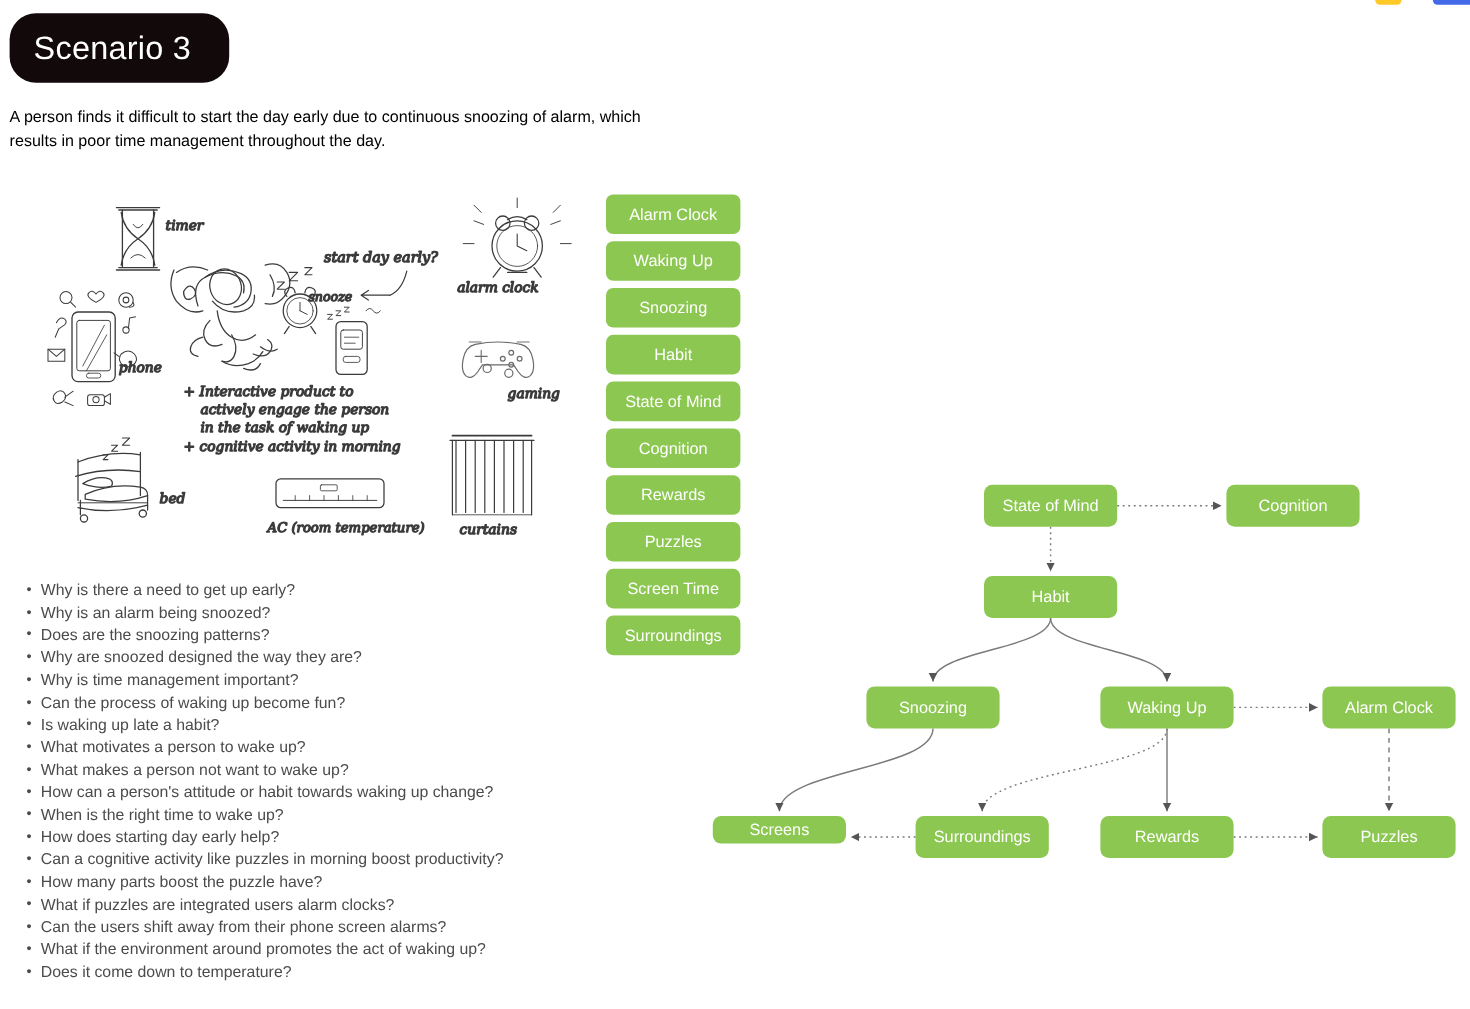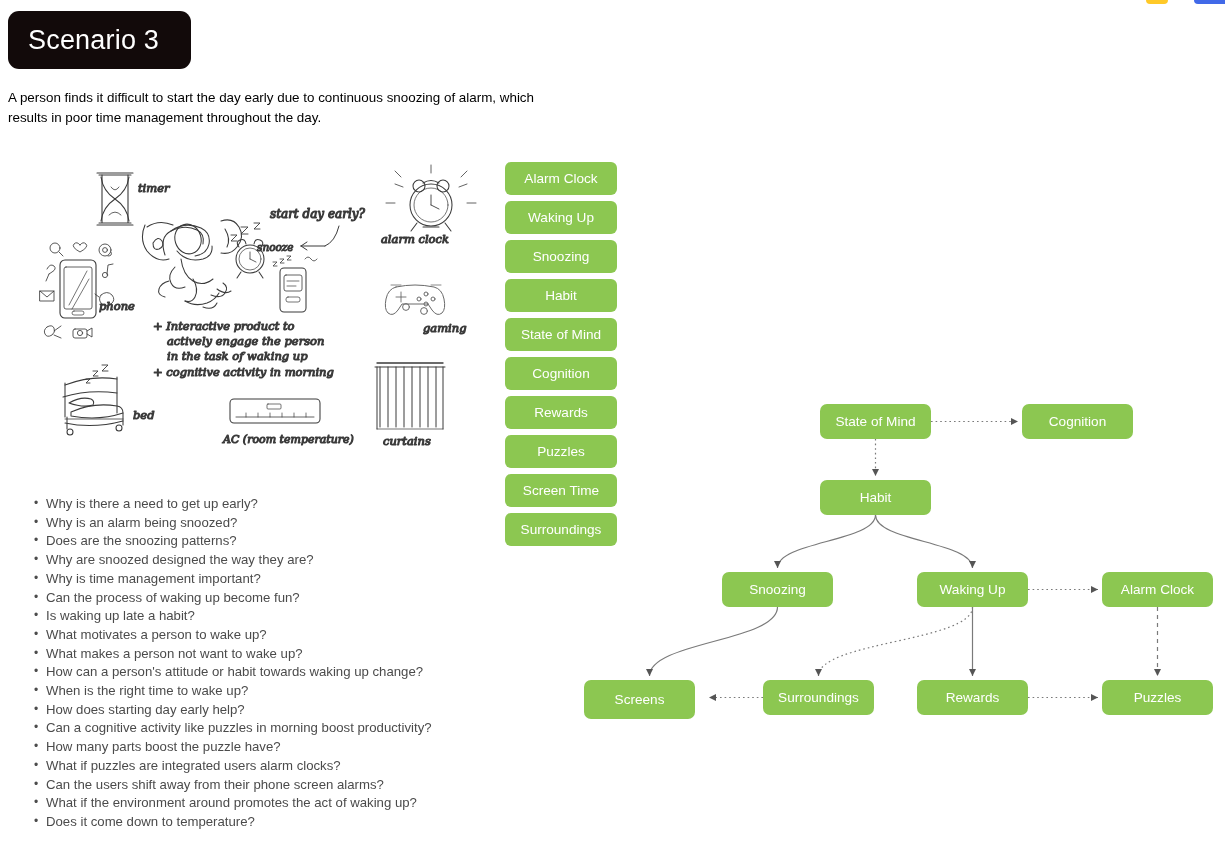--- a/index.html
+++ b/index.html
@@ -29,21 +29,21 @@
   #chip-blue   { left: 1194px; width: 34px; background: #4169E8; }
 
   
   #title-badge {
     position: absolute;
     left: 8px;
     top: 11px;
     width: 183px;
     height: 58px;
     background: #120a0a;
-    border-radius: 11px;
+    border-radius: 22px;
     display: flex;
     align-items: center;
     padding-left: 20px;
     box-sizing: border-box;
   }
   #title-badge .t {
     color: #ffffff;
     font-size: 27px;
     letter-spacing: .2px;
   }
@@ -73,21 +73,21 @@
     font-style: italic;
     fill: #3b3b3b;
   }
 
   
   #questions {
     position: absolute;
     left: 16px;
     top: 483px;
     width: 470px;
-    margin: 12px;
+    margin: 0;
     padding: 0 0 0 18px;
     list-style: none;
   }
   #questions li {
     position: relative;
     font-size: 13.2px;
     line-height: 18.7px;
     color: #4b4b4b;
     white-space: nowrap;
   }
@@ -389,17 +389,17 @@
         <path d="M448,312.5 L518,312.5" marker-end="url(#arrowhead)" stroke-dasharray="1.6 3"></path>
         <path d="M577.5,222 L577.5,291" marker-end="url(#arrowhead)" stroke-dasharray="4 4"></path>
       </g>
   </svg>
 <div class="node" style="left: 240px; top: 19px; width: 111px; height: 35px; background: rgb(140, 199, 81);">State of Mind</div>
     <div class="node" style="left: 442px; top: 19px; width: 111px; height: 35px; background: rgb(140, 199, 81);">Cognition</div>
     <div class="node" style="left: 240px; top: 95px; width: 111px; height: 35px; background: rgb(140, 199, 81);">Habit</div>
     <div class="node" style="left: 142px; top: 187px; width: 111px; height: 35px; background: rgb(140, 199, 81);">Snoozing</div>
     <div class="node" style="left: 337px; top: 187px; width: 111px; height: 35px; background: rgb(140, 199, 81);">Waking Up</div>
     <div class="node" style="left: 522px; top: 187px; width: 111px; height: 35px; background: rgb(140, 199, 81);">Alarm Clock</div>
-    <div class="node" style="left: 4px; top: 295px; width: 111px; height: 39px; background: rgb(140, 199, 81);">Screens</div>
+    <div class="node" style="left: 14px; top: 295px; width: 111px; height: 23px; background: rgb(140, 199, 81);">Screens</div>
     <div class="node" style="left: 183px; top: 295px; width: 111px; height: 35px; background: rgb(140, 199, 81);">Surroundings</div>
     <div class="node" style="left: 337px; top: 295px; width: 111px; height: 35px; background: rgb(140, 199, 81);">Rewards</div>
     <div class="node" style="left: 522px; top: 295px; width: 111px; height: 35px; background: rgb(140, 199, 81);">Puzzles</div>
   </div>
 
 </body></html>

